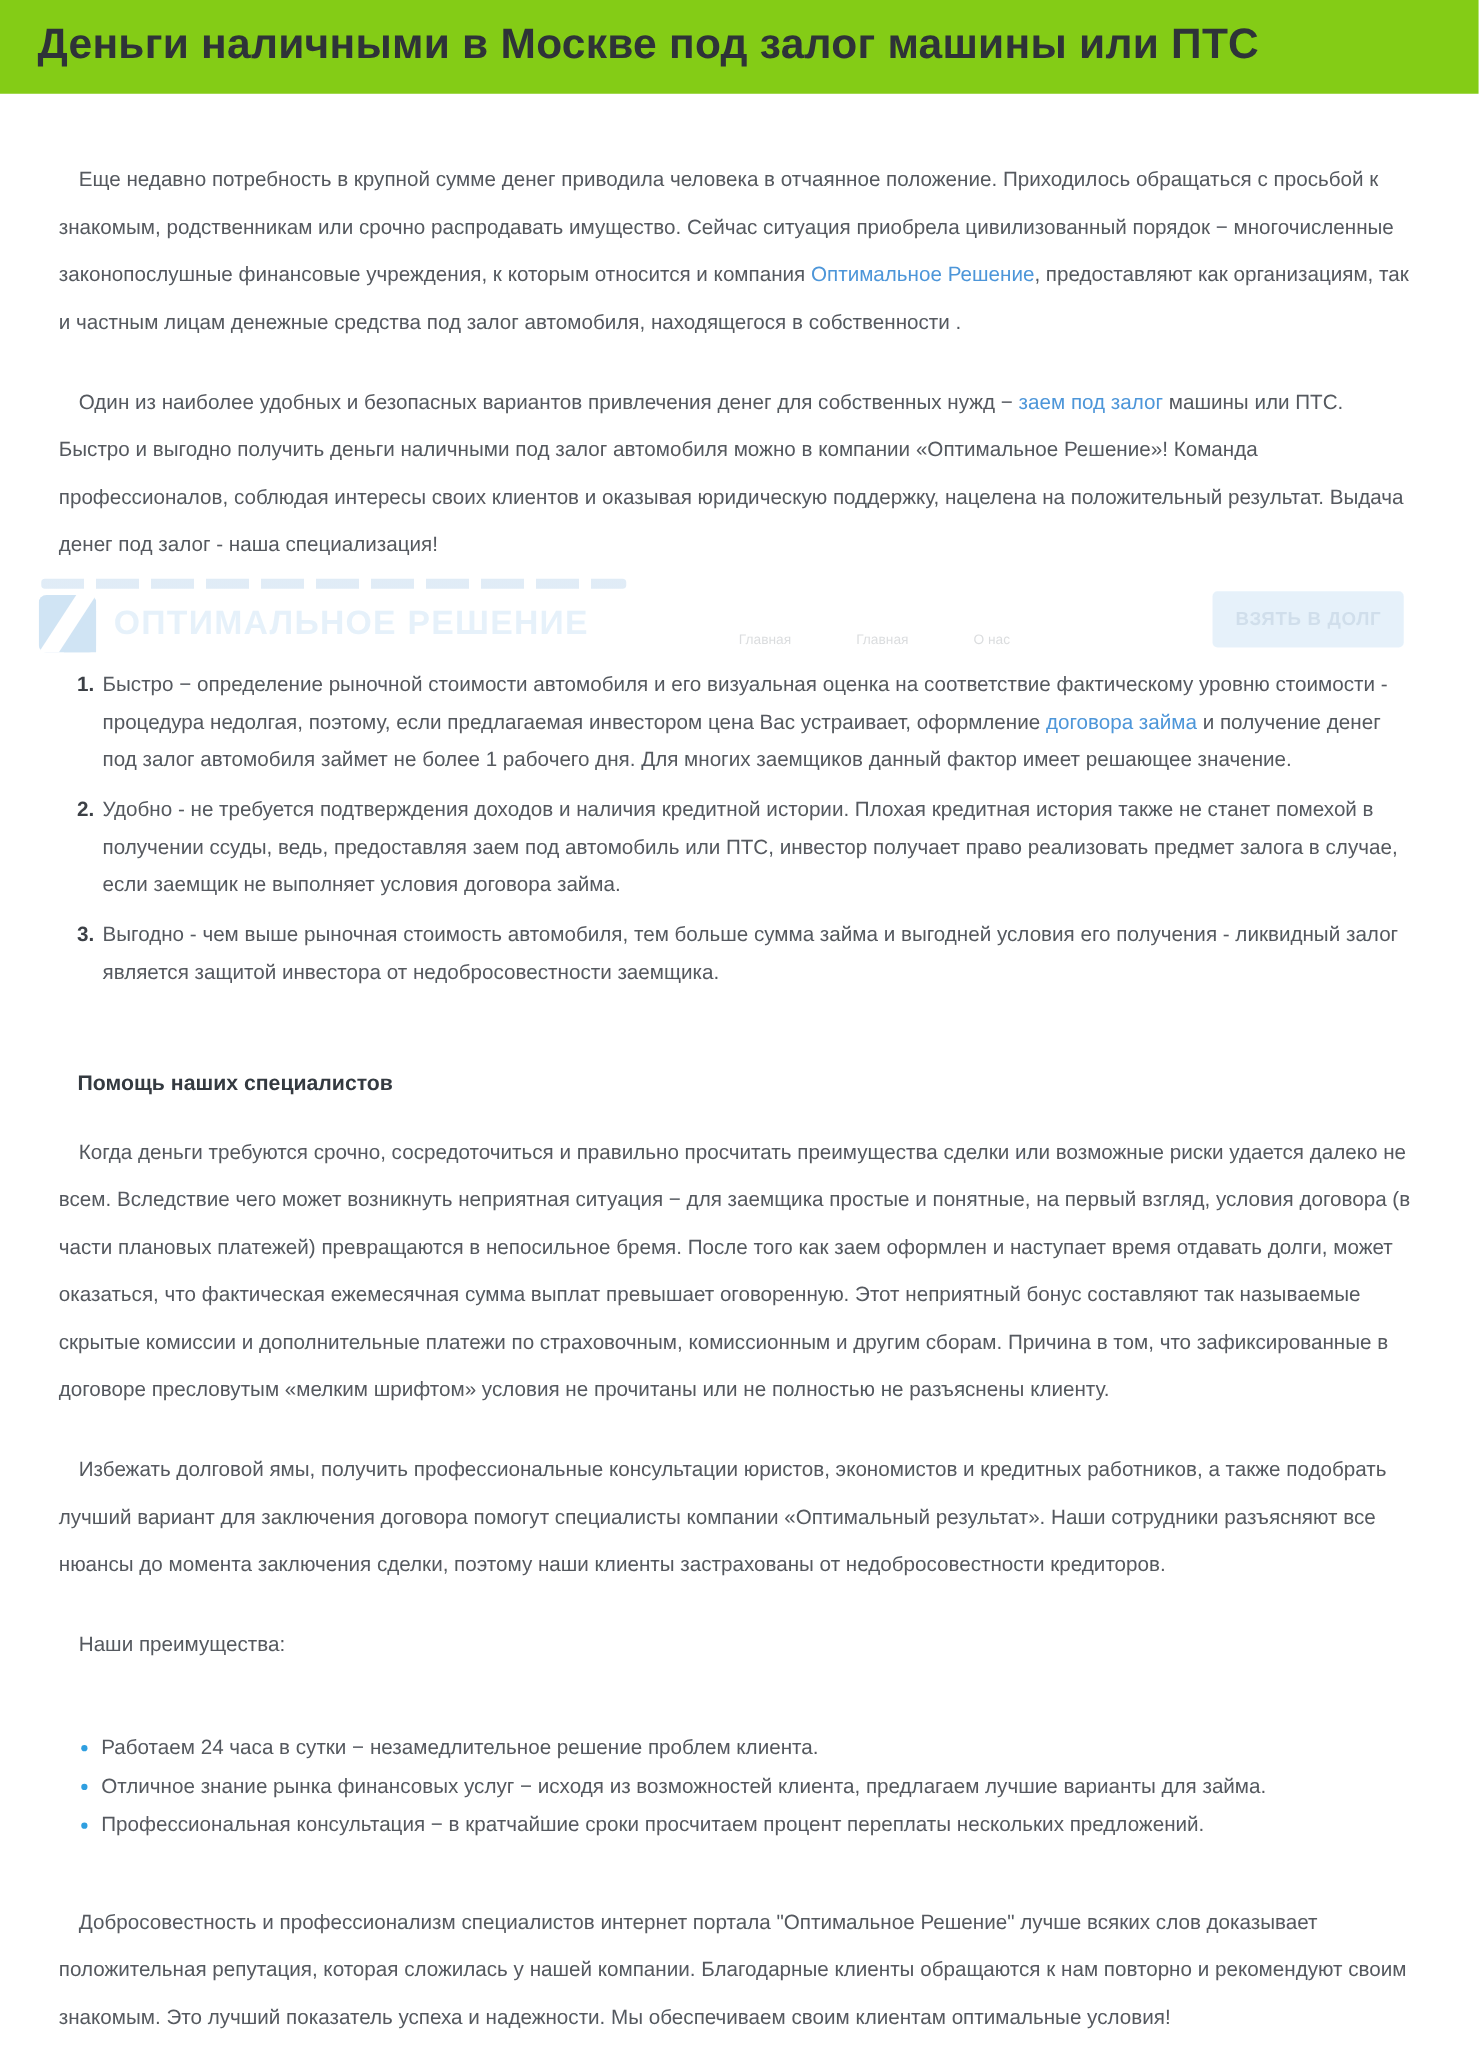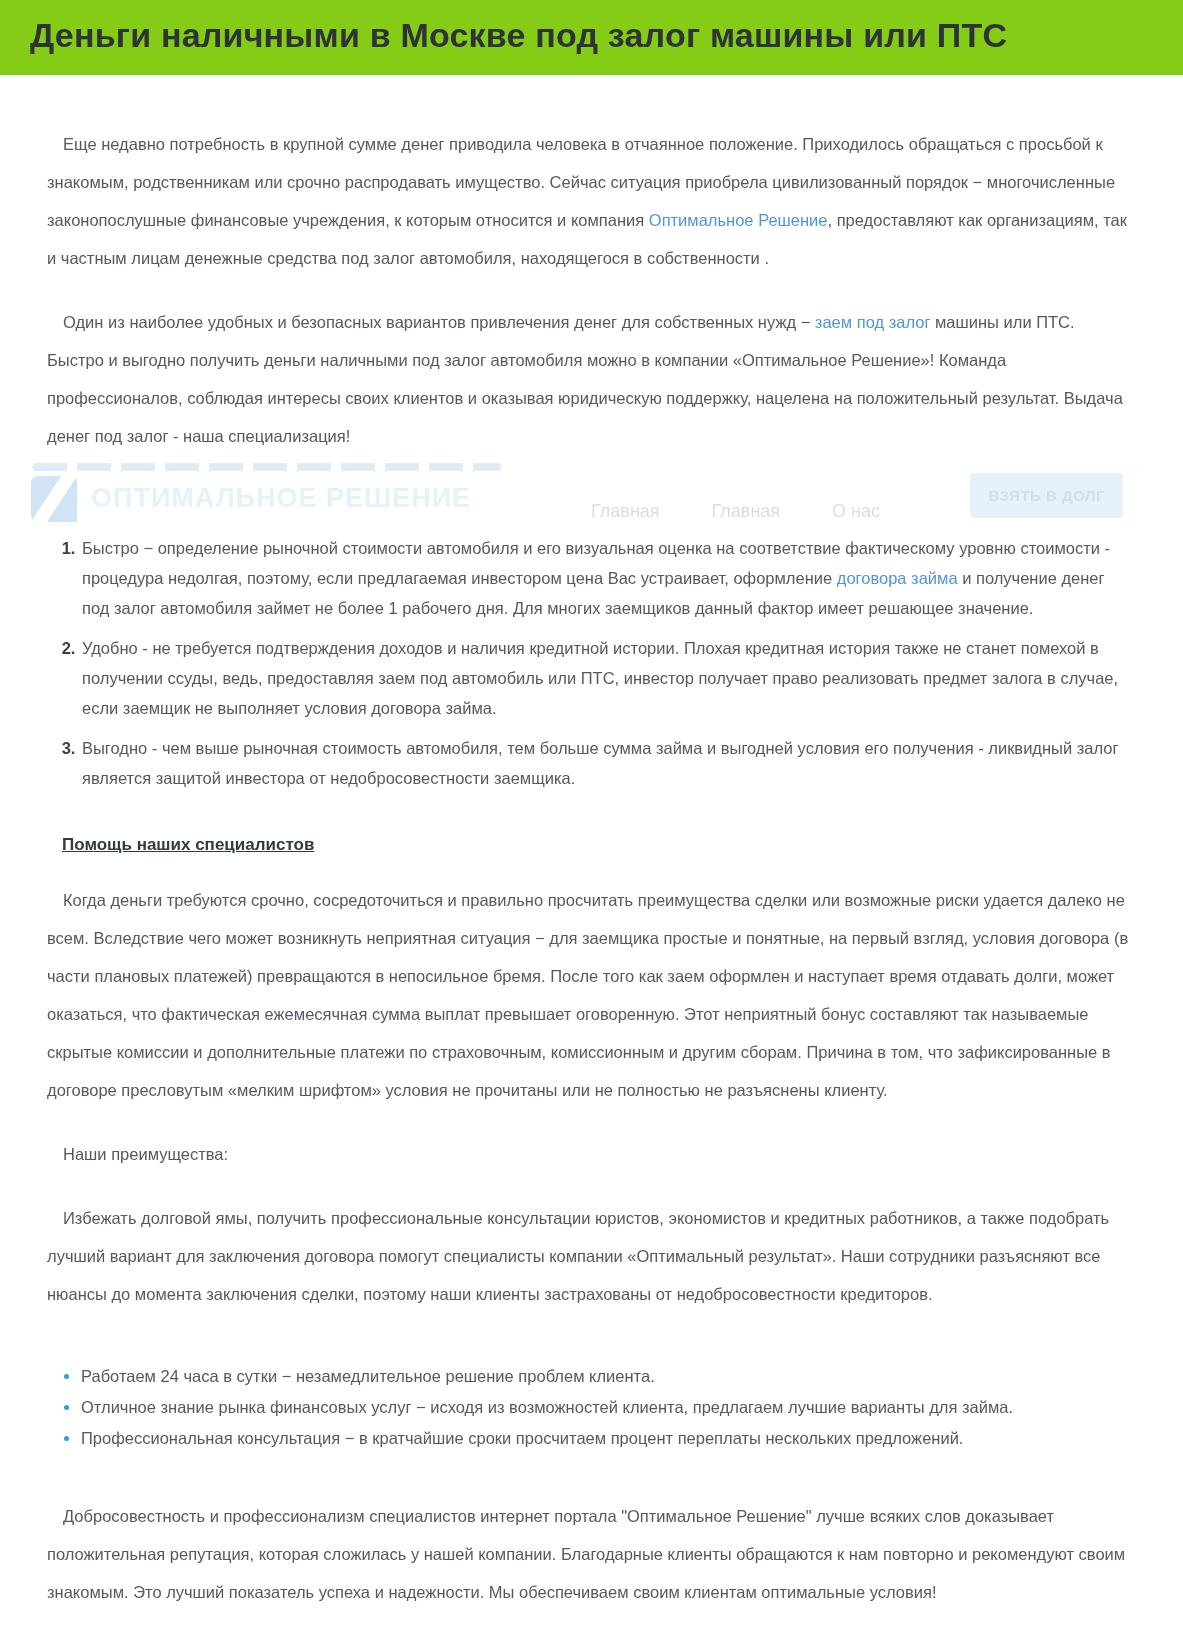--- a/index.html
+++ b/index.html
@@ -36,39 +36,39 @@
   .wm-band{
     position:absolute;top:18px;left:-16px;width:1092px;height:52px;
     display:flex;align-items:center;opacity:.22;pointer-events:none;
   }
   .wm-logo{flex:0 0 auto;width:46px;height:46px;margin-right:14px;}
   .wm-brand{
     font-size:27px;font-weight:700;letter-spacing:1px;color:#8fc2ea;
     white-space:nowrap;
   }
   .wm-nav{display:flex;gap:52px;margin-left:120px;margin-top:26px;}
-  .wm-nav span{font-size:18px;color:#5d666e;white-space:nowrap;}
+  .wm-nav span{font-size:11px;color:#5d666e;white-space:nowrap;}
   .wm-button{
     margin-left:auto;align-self:flex-start;
     background:#8fc4ec;color:#2f6fa6;
     font-size:15px;font-weight:700;letter-spacing:.5px;
     padding:14px 18px;border-radius:4px;white-space:nowrap;
   }
   .intro-para{position:relative;z-index:1;margin:0;}
   
   ol.features{
     margin:28px 0 0;padding-left:33px;
     font-size:16.5px;line-height:30px;
   }
   ol.features li{margin-bottom:10px;padding-left:2px;}
   ol.features li::marker{font-weight:700;color:#3c4046;}
   
   h2.subheading{
-    margin:42px 0 0;padding-left:15px;
-    font-size:17px;font-weight:700;color:#343a40;text-decoration:underline;
+    margin:64px 0 0;padding-left:15px;
+    font-size:17px;font-weight:700;color:#343a40;
   }
   
   ul.advantages{
     margin:48px 0 0;padding-left:34px;
     font-size:16.5px;line-height:30px;list-style:disc;
   }
   ul.advantages li{margin-bottom:1px;}
   ul.advantages li::marker{color:#2f9fe0;}
   .para.last{margin-top:44px;}
 </style>
@@ -106,23 +106,23 @@
   <ol class="features">
     <li><span>Быстро − определение рыночной стоимости автомобиля и его визуальная оценка на соответствие фактическому уровню стоимости - процедура недолгая, поэтому, если предлагаемая инвестором цена Вас устраивает, оформление </span><a class="inline-link">договора займа</a><span> и получение денег под залог автомобиля займет не более 1 рабочего дня. Для многих заемщиков данный фактор имеет решающее значение.</span></li>
     <li>Удобно - не требуется подтверждения доходов и наличия кредитной истории. Плохая кредитная история также не станет помехой в получении ссуды, ведь, предоставляя заем под автомобиль или ПТС, инвестор получает право реализовать предмет залога в случае, если заемщик не выполняет условия договора займа.</li>
     <li>Выгодно - чем выше рыночная стоимость автомобиля, тем больше сумма займа и выгодней условия его получения - ликвидный залог является защитой инвестора от недобросовестности заемщика.</li>
   </ol>
 
   <h2 class="subheading">Помощь наших специалистов</h2>
 
   <p class="para">Когда деньги требуются срочно, сосредоточиться и правильно просчитать преимущества сделки или возможные риски удается далеко не всем. Вследствие чего может возникнуть неприятная ситуация − для заемщика простые и понятные, на первый взгляд, условия договора (в части плановых платежей) превращаются в непосильное бремя. После того как заем оформлен и наступает время отдавать долги, может оказаться, что фактическая ежемесячная сумма выплат превышает оговоренную. Этот неприятный бонус составляют так называемые скрытые комиссии и дополнительные платежи по страховочным, комиссионным и другим сборам. Причина в том, что зафиксированные в договоре пресловутым «мелким шрифтом» условия не прочитаны или не полностью не разъяснены клиенту.</p>
 
+  <p class="para">Избежать долговой ямы, получить профессиональные консультации юристов, экономистов и кредитных работников, а также подобрать лучший вариант для заключения договора помогут специалисты компании «Оптимальный результат». Наши сотрудники разъясняют все нюансы до момента заключения сделки, поэтому наши клиенты застрахованы от недобросовестности кредиторов.</p>
+
   <p class="para">Наши преимущества:</p>
-
-  <p class="para">Избежать долговой ямы, получить профессиональные консультации юристов, экономистов и кредитных работников, а также подобрать лучший вариант для заключения договора помогут специалисты компании «Оптимальный результат». Наши сотрудники разъясняют все нюансы до момента заключения сделки, поэтому наши клиенты застрахованы от недобросовестности кредиторов.</p>
 
   <ul class="advantages">
     <li>Работаем 24 часа в сутки − незамедлительное решение проблем клиента.</li>
     <li>Отличное знание рынка финансовых услуг − исходя из возможностей клиента, предлагаем лучшие варианты для займа.</li>
     <li>Профессиональная консультация − в кратчайшие сроки просчитаем процент переплаты нескольких предложений.</li>
   </ul>
 
   <p class="para last">Добросовестность и профессионализм специалистов интернет портала "Оптимальное Решение" лучше всяких слов доказывает положительная репутация, которая сложилась у нашей компании. Благодарные клиенты обращаются к нам повторно и рекомендуют своим знакомым. Это лучший показатель успеха и надежности. Мы обеспечиваем своим клиентам оптимальные условия!</p>
 
 </main>

